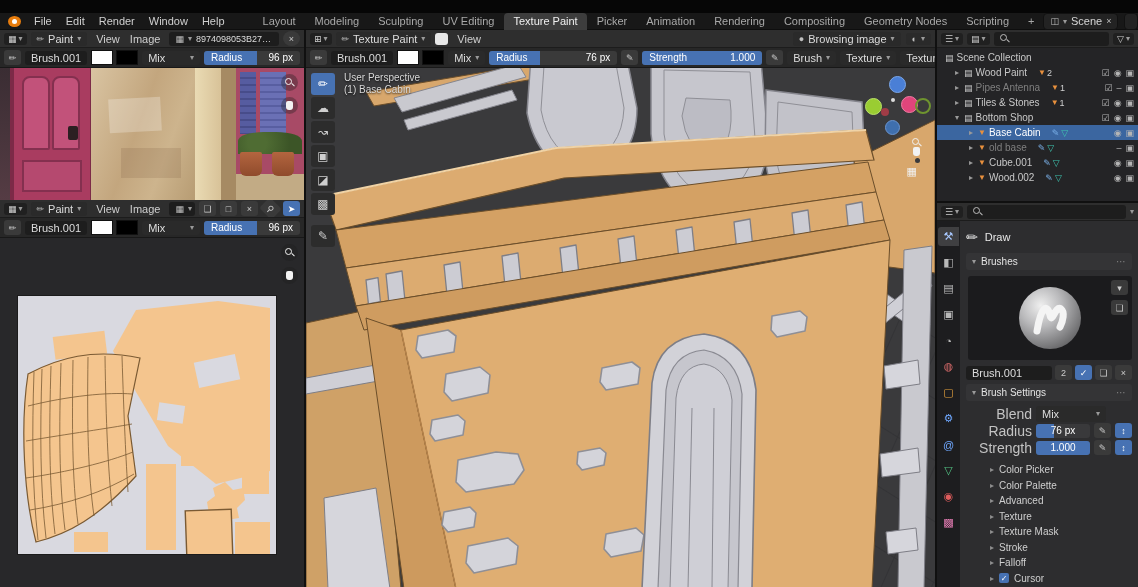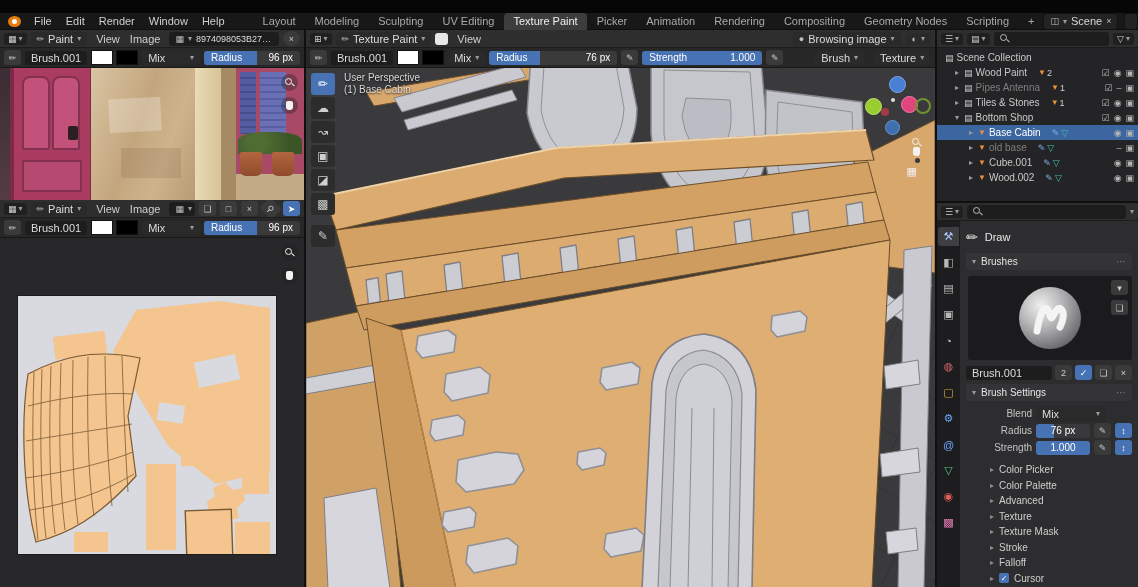--- a/index.html
+++ b/index.html
@@ -114,21 +114,21 @@
   .ptitle{display:flex;align-items:center;gap:7px;color:#e8e8e8;height:24px;font-size:11px;}
   .panel-h{display:flex;align-items:center;gap:5px;background:#343436;border-radius:3px;height:17px;padding:0 6px;color:#e3e3e3;font-size:10px;margin-top:4px;}
   .panel-h .dots{margin-left:auto;color:#808080;}
   #brush-preview{position:relative;margin:6px 0 0 2px;height:84px;background:#1b1b1d;border-radius:3px;display:flex;align-items:center;justify-content:center;}
   #sphere{width:62px;height:62px;border-radius:50%;background:radial-gradient(circle at 35% 30%,#efefef 0%,#b9b9bb 35%,#6e6e70 75%,#3c3c3e 100%);position:relative;}
   #preview-side{position:absolute;right:-0px;top:4px;display:flex;flex-direction:column;gap:5px;right:4px;}
   .name-row{display:flex;align-items:center;gap:3px;margin-top:5px;}
   .prow{display:flex;align-items:center;height:15.5px;color:#cfcfcf;font-size:10px;padding-left:24px;gap:5px;}
   .prow .caret{color:#8e8e8e;}
   .setrow{display:flex;align-items:center;height:17px;gap:4px;}
-  .setlab{width:66px;text-align:right;color:#c3c3c3;font-size:10px;flex:none;}
+  .setlab{width:66px;text-align:right;color:#c3c3c3;font-size:14px;flex:none;}
   .pslider{position:relative;flex:1;height:14px;background:#39393b;border-radius:3px;overflow:hidden;display:flex;align-items:center;justify-content:center;color:#fff;font-size:10px;}
   .pslider .fill{position:absolute;left:0;top:0;bottom:0;background:#4772b3;}
   .pslider span{position:relative;}
   .check-sq{width:10px;height:10px;background:#4772b3;border-radius:2px;color:#fff;font-size:8px;display:none;align-items:center;justify-content:center;}
   .prow.has-check .check-sq{display:flex;}
   .sep{height:6px;}
 </style>
 </head>
 <body>
 
@@ -377,21 +377,21 @@
           <span class="lab">Radius</span>
           <span class="val">76 px</span>
         </span>
         <span class="btn">✎</span>
         <span class="hslider" style="width:120px;">
           <span class="fill" style="width:100%;"></span>
           <span class="lab">Strength</span>
           <span class="val">1.000</span>
         </span>
         <span class="btn">✎</span>
-        <span style="display:flex;gap:10px;margin-left:28px;">
+        <span style="display:flex;gap:4px;">
 
         <span class="ddown">
               <span>Brush</span>
               <span class="caret">▾</span>
             </span>
             <span class="ddown">
               <span>Texture</span>
               <span class="caret">▾</span>
             </span>
             <span class="ddown">

